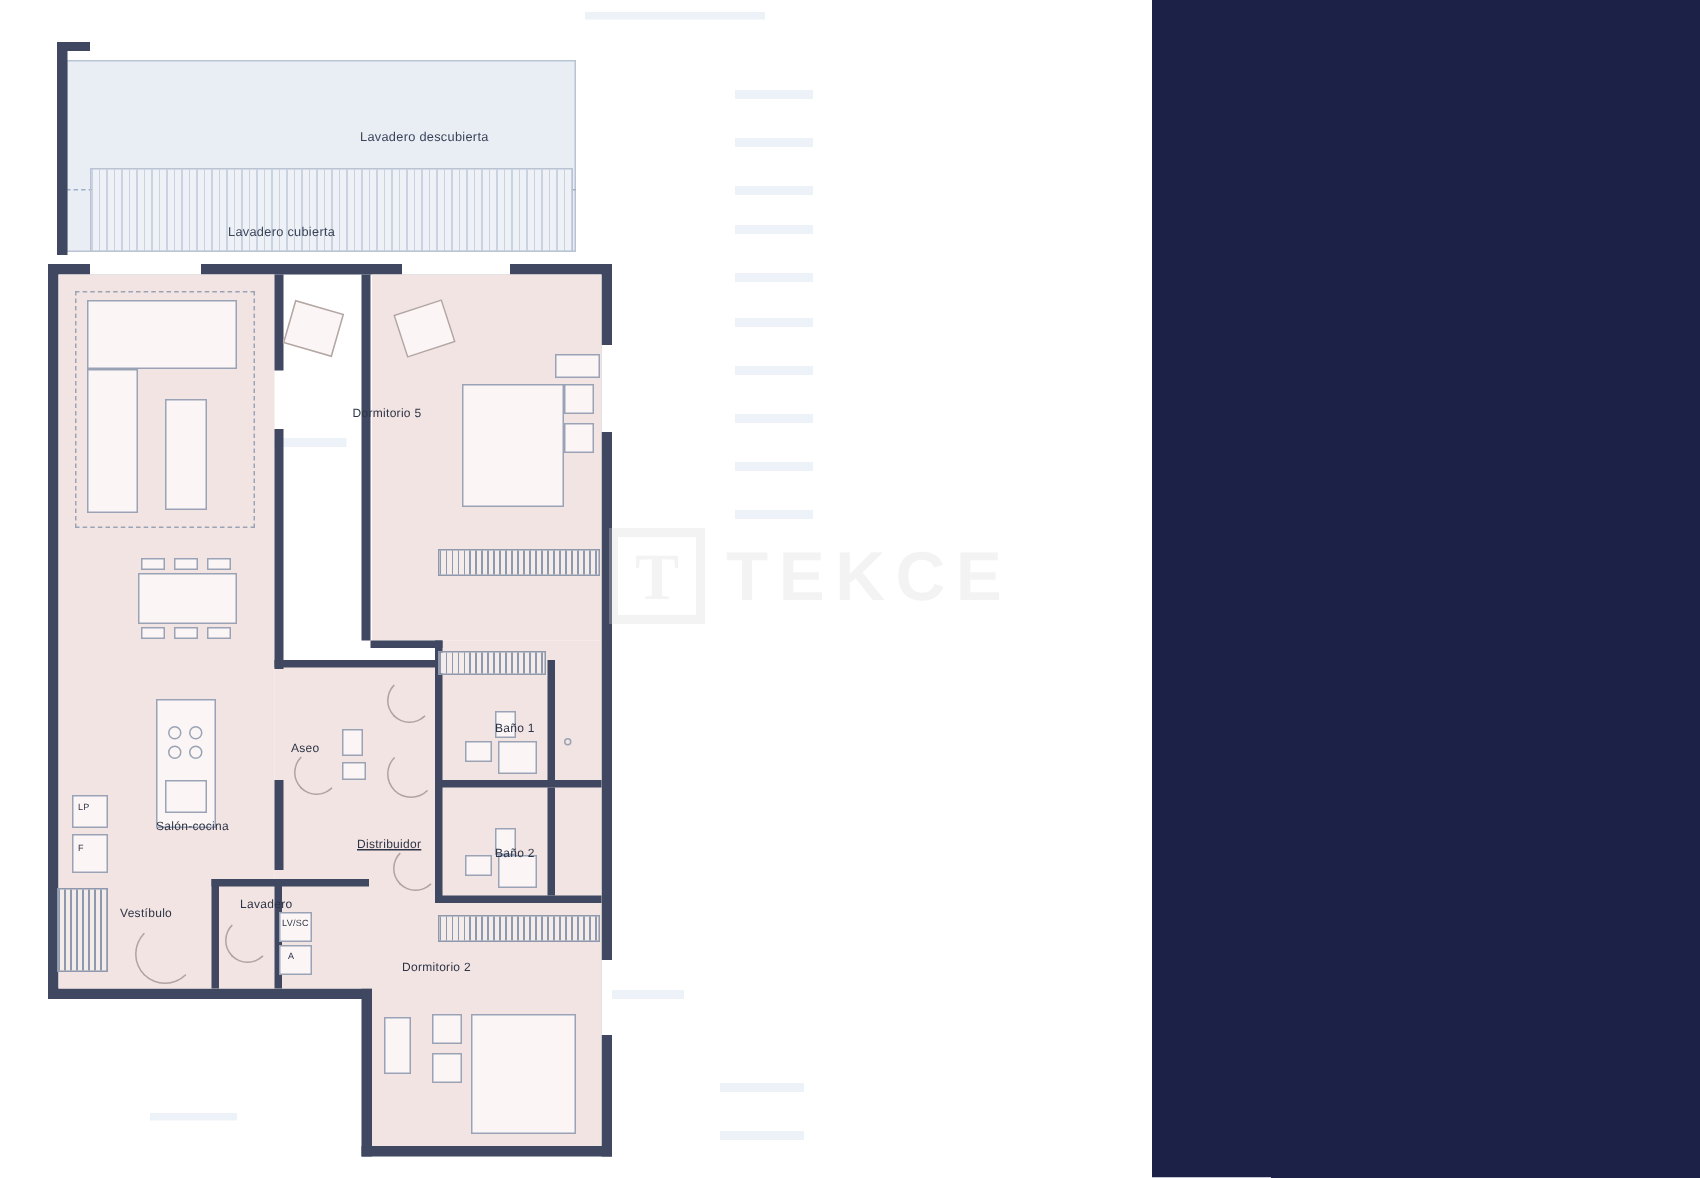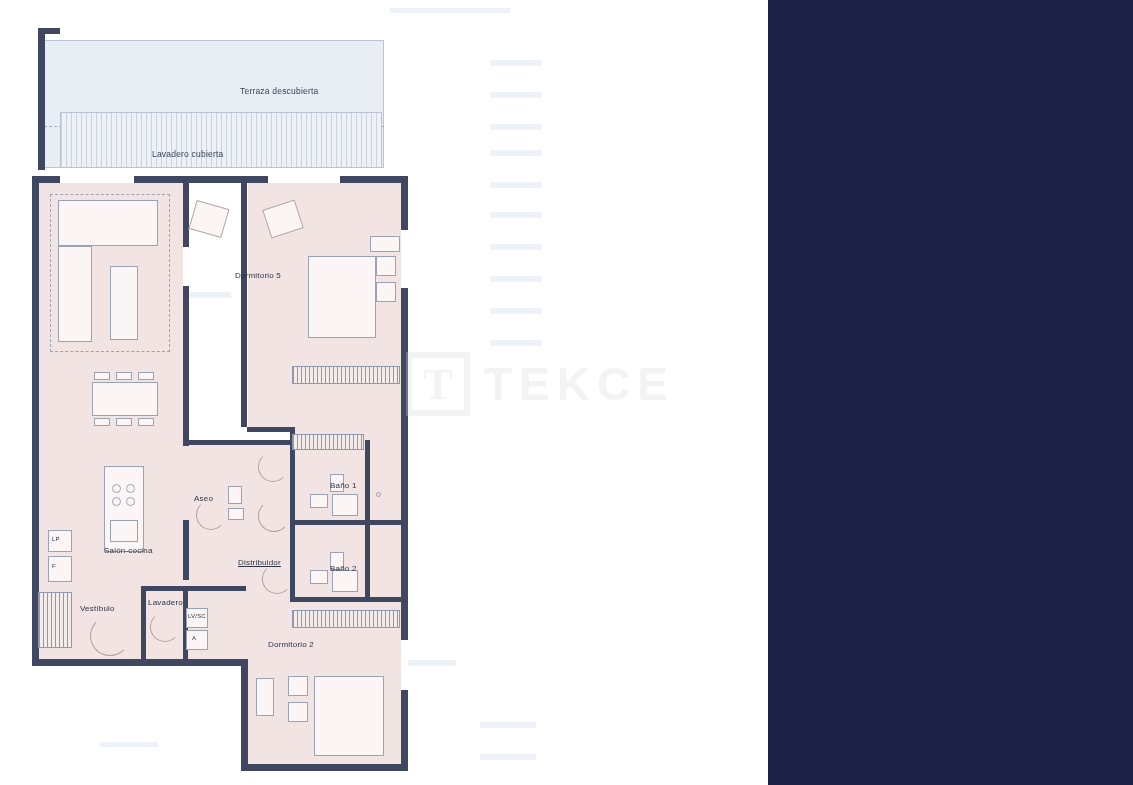--- a/index.html
+++ b/index.html
@@ -108,21 +108,21 @@
   <div class="ghost" style="left:390px;top:8px;width:120px;height:5px;"></div>
   <div class="ghost" style="left:175px;top:292px;width:56px;height:6px;"></div>
   <div class="ghost" style="left:400px;top:660px;width:56px;height:6px;"></div>
   <div class="ghost" style="left:480px;top:722px;width:56px;height:6px;"></div>
   <div class="ghost" style="left:480px;top:754px;width:56px;height:6px;"></div>
   <div class="ghost" style="left:100px;top:742px;width:58px;height:5px;"></div>
 
   <div id="terrace-outer"></div>
   <div id="terrace-dash"></div>
   <div id="terrace-hatch"></div>
-  <div class="terr-label" id="terr-desc-label">Terraza descubierta</div>
+  <div class="terr-label" id="terr-desc-label">Lavadero descubierta</div>
   <div class="terr-label" id="terr-cub-label">Lavadero cubierta</div>
 
   <div class="wall" style="left:38px;top:30px;width:7px;height:140px;"></div>
   <div class="wall" style="left:38px;top:28px;width:22px;height:6px;"></div>
 
   <div class="wall" style="left:32px;top:176px;width:376px;height:7px;"></div>
 
   <div class="wall" style="left:32px;top:176px;width:7px;height:490px;"></div>
 
   <div class="wall" style="left:32px;top:659px;width:216px;height:7px;"></div>
@@ -228,21 +228,21 @@
   <div class="door" style="left:262px;top:564px;width:30px;height:30px;"></div>
   <div class="door" style="left:258px;top:452px;width:30px;height:30px;"></div>
 
   <div class="rlabel" style="left:235px;top:271px;">Dormitorio 5</div>
   <div class="rlabel" style="left:268px;top:640px;">Dormitorio 2</div>
   <div class="rlabel" style="left:104px;top:546px;">Salón-cocina</div>
   <div class="rlabel" style="left:194px;top:494px;">Aseo</div>
   <div class="rlabel" style="left:330px;top:481px;">Baño 1</div>
   <div class="rlabel" style="left:330px;top:564px;">Baño 2</div>
   <div class="rlabel" style="left:238px;top:558px;text-decoration:underline;">Distribuidor</div>
-  <div class="rlabel" style="left:148px;top:598px;">Lavadero</div>
+  <div class="rlabel" style="left:160px;top:598px;">Lavadero</div>
   <div class="rlabel" style="left:80px;top:604px;">Vestíbulo</div>
 
   <div id="watermark">
     <div id="wm-mark">T</div>
     <div id="wm-text">TEKCE</div>
   </div>
 </div>
 
 <div id="side-panel">
 

